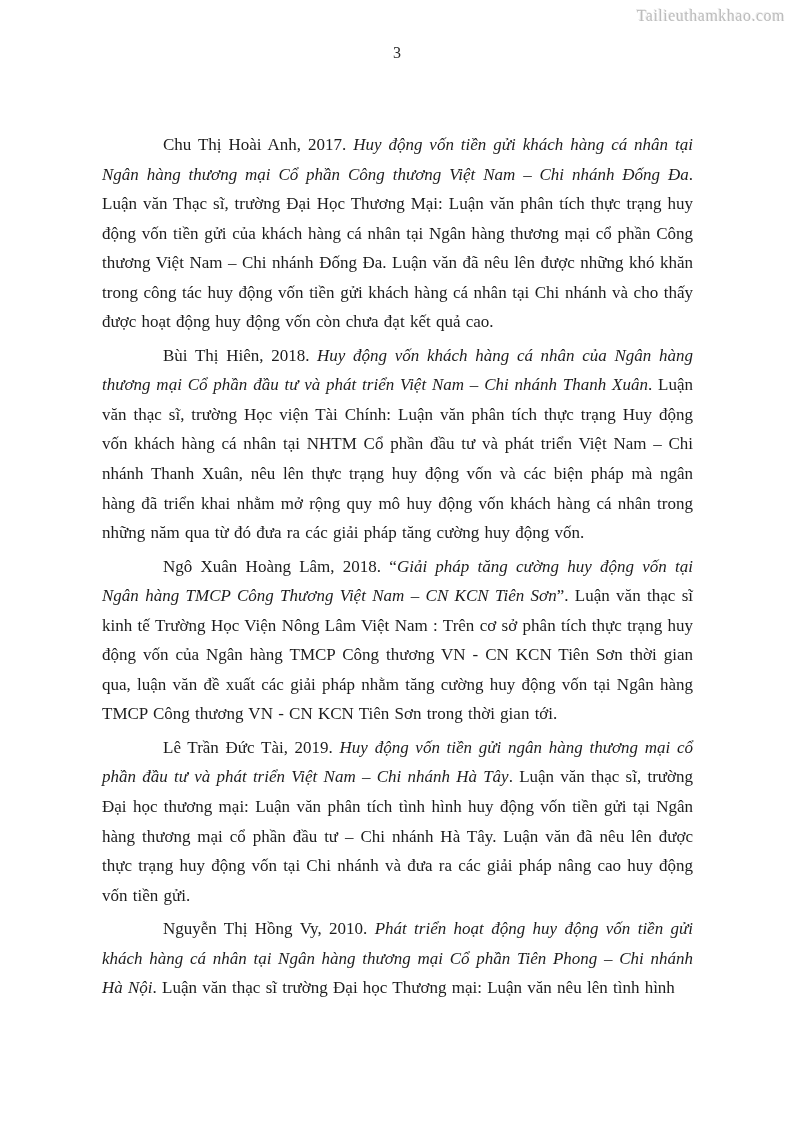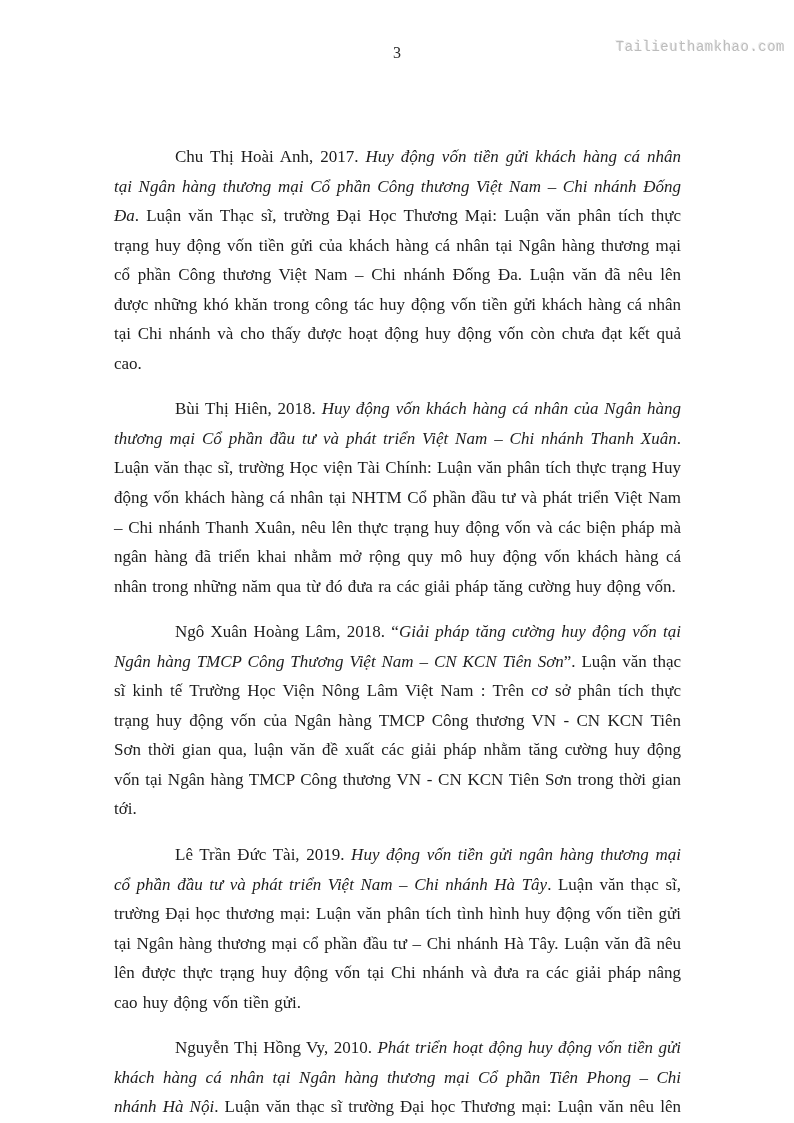--- a/index.html
+++ b/index.html
@@ -13,44 +13,43 @@
     height: 1123px;
     background: #ffffff;
     overflow: hidden;
     font-family: "Liberation Serif", serif;
     color: #1c1c1c;
   }
   .watermark {
     position: absolute;
     top: 7px;
     right: 9px;
-    font-family: Liberation Mono, monospace;
-    font-size: 14px;
+    font-family: Liberation Serif, serif;
+    font-size: 16px;
     letter-spacing: 0.5px;
     color: #bcbcbc;
     text-shadow: 1px 1px 0 #ffffff, -1px -1px 0 #e9e9e9;
-    margin-top: 32px;
   }
   .page-number {
     position: absolute;
     top: 44px;
     left: 0;
     width: 100%;
     text-align: center;
     font-size: 16px;
     color: #2a2a2a;
   }
   .body-text {
     position: absolute;
     left: 98px;
     top: 126px;
     width: 599px;
   }
   .body-text p {
-    margin: 16px;
+    margin: 4px;
     padding: 0;
     font-size: 17px;
     line-height: 29.55px;
     text-align: justify;
     text-indent: 61px;
     word-spacing: 1px;
   }
   .body-text p span.italic {
     font-style: italic;
   }

